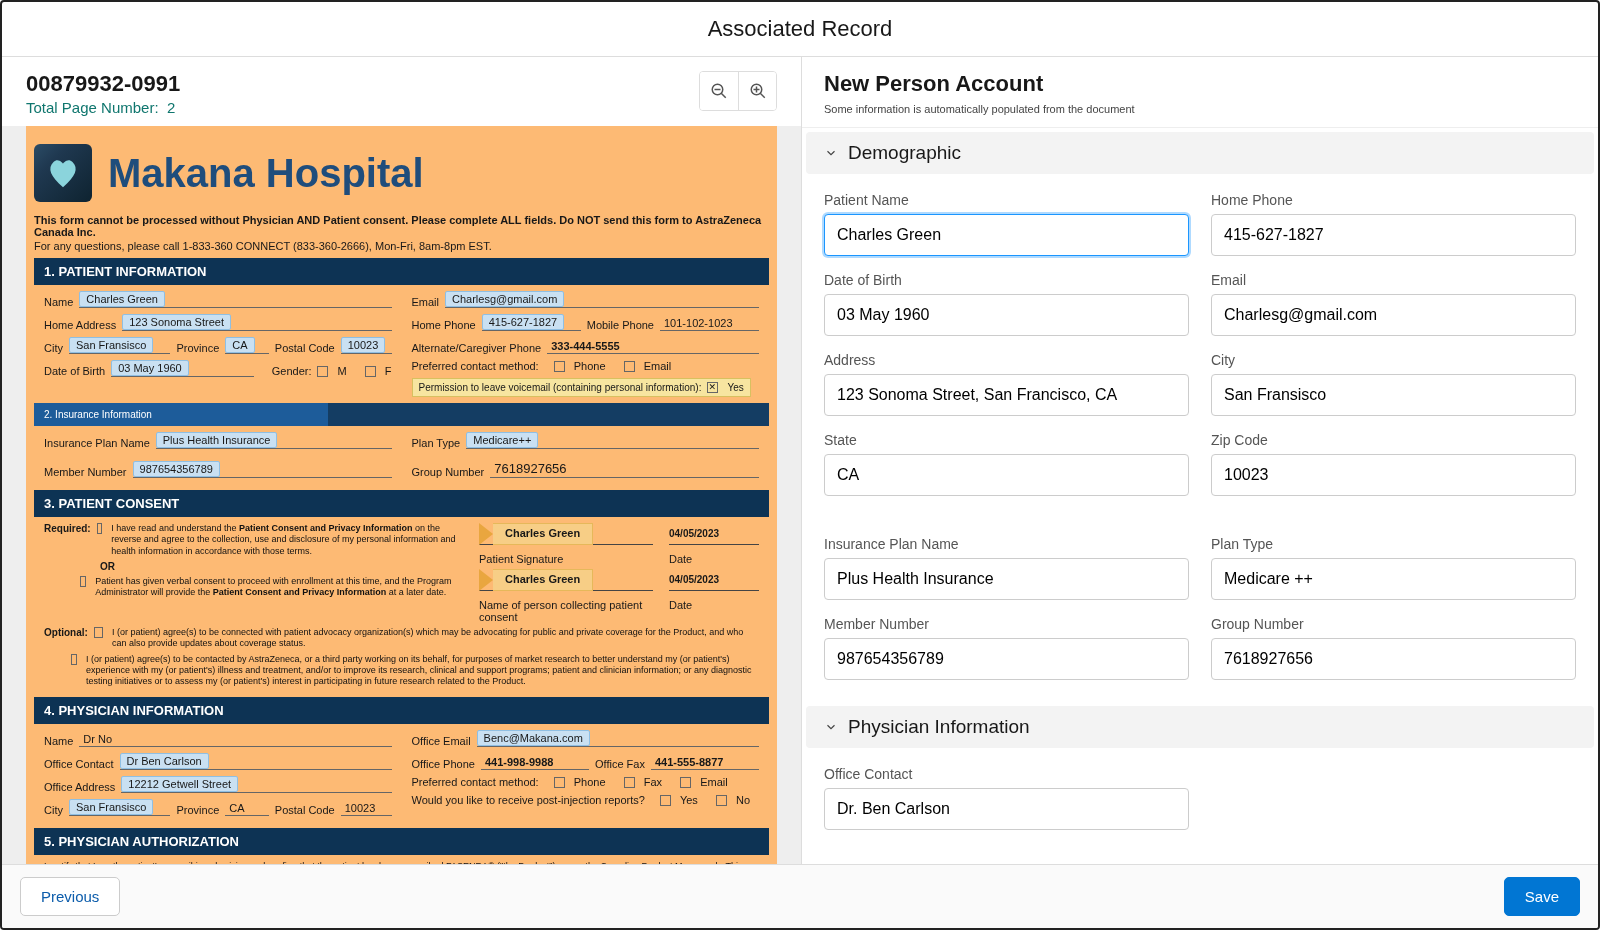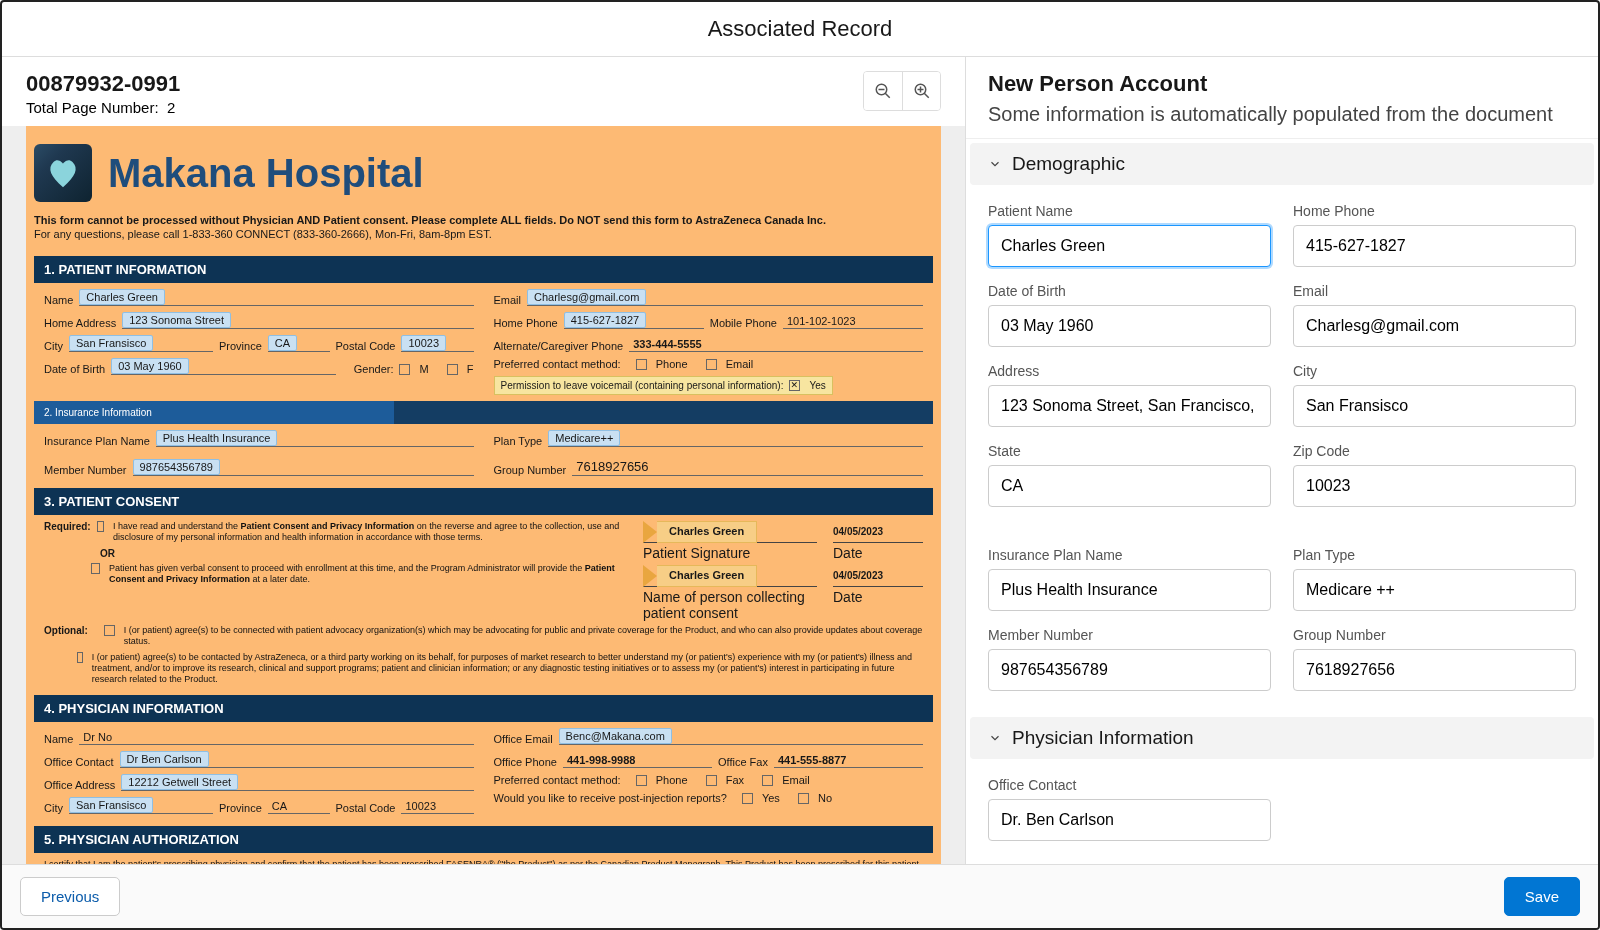--- a/index.html
+++ b/index.html
@@ -1,65 +1,65 @@
 <!DOCTYPE html>
 <html><head>
 <meta charset="utf-8">
 <style>
 * { box-sizing: border-box; margin: 0; padding: 0; }
 body { font-family: -apple-system, BlinkMacSystemFont, "Segoe UI", Arial, sans-serif; background: #fff; color: #181818; width: 1600px; height: 930px; border: 2px solid #222; border-radius: 4px; overflow: hidden; display: flex; flex-direction: column; }
 .header-bar { text-align: center; padding: 14px 0; border-bottom: 1px solid #ddd; font-size: 22px; }
 .main-split { flex: 1; display: flex; overflow: hidden; }
-.left-pane { width: 964px; border-right: 1px solid #ddd; display: flex; flex-direction: column; overflow: hidden; }
+.left-pane { width: 800px; border-right: 1px solid #ddd; display: flex; flex-direction: column; overflow: hidden; }
 .left-header { padding: 14px 24px 10px; display: flex; justify-content: space-between; align-items: flex-start; }
 .doc-id { font-size: 22px; font-weight: 700; }
-.page-num { font-size: 15px; color: #000000; margin-top: 2px; }
+.page-num { font-size: 15px; color: #0f766e; margin-top: 2px; }
 .zoom-box { display: flex; border: 1px solid #ddd; border-radius: 4px; overflow: hidden; }
 .zoom-btn { width: 38px; height: 38px; display: flex; align-items: center; justify-content: center; cursor: pointer; background: #fff; border: none; }
 .zoom-btn + .zoom-btn { border-left: 1px solid #ddd; }
 .doc-scroll { flex: 1; overflow-y: auto; background: #eee; padding: 0 24px 8px; }
 .doc-page { background: #fdba74; padding: 18px 8px 8px; font-size: 10px; }
 .hosp-row { display: flex; align-items: center; gap: 16px; margin-bottom: 12px; }
 .hosp-logo { width: 58px; height: 58px; border-radius: 6px; background: linear-gradient(135deg,#2b4c66 0%, #1f3850 30%, #0e2330 100%); display: flex; align-items: center; justify-content: center; }
 .hosp-title { font-size: 40px; font-weight: 700; color: #1f4d7c; }
 .disclaimer { font-size: 11px; margin-bottom: 2px; font-weight: 700; }
-.disclaimer2 { font-size: 11px; margin-bottom: 16px; }
+.disclaimer2 { font-size: 11px; margin-bottom: 6px; }
 .section-band { background: #0d3354; color: #fff; padding: 6px 10px; font-weight: 700; font-size: 13px; }
 .section-band.alt { background: linear-gradient(to right,#1d5c9a 0%, #1d5c9a 40%, #143d63 40%, #143d63 100%); }
 .sec-body { padding: 6px 10px; }
 .row2 { display: flex; gap: 20px; }
 .col { flex: 1; }
 .fld { display: flex; align-items: flex-end; gap: 6px; margin-bottom: 6px; font-size: 11px; }
 .fld .lab { white-space: nowrap; }
 .fld .line { flex: 1; border-bottom: 1px solid #666; height: 17px; position: relative; }
 .hl { position: absolute; left: 0; bottom: 0; background: #c9e0f2; border: 1px solid #8fbfe3; padding: 1px 6px; font-size: 11px; border-radius: 2px; }
 .plain-val { position: absolute; left: 4px; bottom: 1px; font-size: 11px; }
 .chk { display: inline-block; width: 11px; height: 11px; border: 1px solid #666; vertical-align: middle; margin-right: 3px; }
 .chk.x::after { content: "✕"; font-size: 9px; line-height: 9px; display: block; }
 .small { font-size: 9px; color: #111; line-height: 1.25; }
 .voicemail { background: #f7e5a0; border: 1px solid #d8c060; padding: 3px 6px; font-size: 10px; display: inline-flex; align-items: center; gap: 6px; }
 .arrow-tag { display: inline-flex; align-items: center; height:22px; }
 .arrow-head { width: 0; height: 0; border-top: 11px solid transparent; border-bottom: 11px solid transparent; border-left: 14px solid #e9a63f; }
 .arrow-body { background: #f7ce86; border: 1px solid #e6b85a; border-left:none; padding: 3px 12px; font-size: 11px; font-weight: 700; height:22px; }
 .sig-row { display: flex; align-items:flex-start; gap:16px; margin-bottom:4px;}
 .sig-cell { flex:1; }
 .sig-line { border-bottom:1px solid #444; height:22px; display:flex; align-items:center;}
-.sig-lab { font-size:14px; margin-top:2px;}
+.sig-lab { font-size:11px; margin-top:8px;}
 .date-cell { width:90px; }
 .consent-grid { display:flex; gap:10px;}
 .consent-left { flex:1;}
 .consent-right { width:280px;}
 .bold { font-weight:700;}
 .opt-row { display:flex; gap:6px; margin-bottom:4px;}
 
 
 .right-pane { flex: 1; display: flex; flex-direction: column; overflow:hidden; }
 .right-head { padding: 14px 22px 12px; border-bottom: 1px solid #eee; }
 .right-title { font-size: 22px; font-weight: 600; margin-bottom: 6px; }
-.right-sub { font-size: 20px; color: #444; }
+.right-sub { font-size: 11px; color: #444; }
 .right-scroll { flex:1; overflow-y:auto; }
 .accordion { background: #f3f3f3; padding: 10px 18px; display: flex; align-items: center; gap: 10px; font-size: 19px; cursor: pointer; margin: 4px 4px 0; border-radius: 4px; }
 .form-grid { display: grid; grid-template-columns: 1fr 1fr; gap: 16px 22px; padding: 18px 22px 22px; }
 .ff { display: flex; flex-direction: column; gap: 6px; }
 .ff label { font-size: 14px; color: #555; }
 .ff input { height: 42px; border: 1px solid #ccc; border-radius: 4px; padding: 0 12px; font-size: 16px; }
 .ff input.active { border: 1px solid #1b96ff; box-shadow: 0 0 0 2px rgba(27,150,255,.35); }
 
 
 .footer { border-top: 1px solid #ddd; background: #fafafa; padding: 12px 18px; display: flex; justify-content: space-between; }

